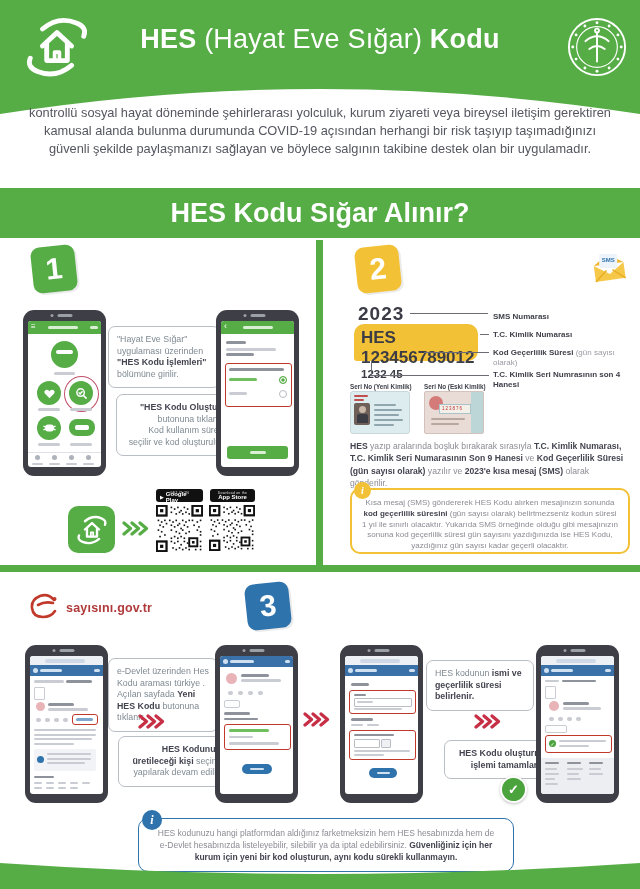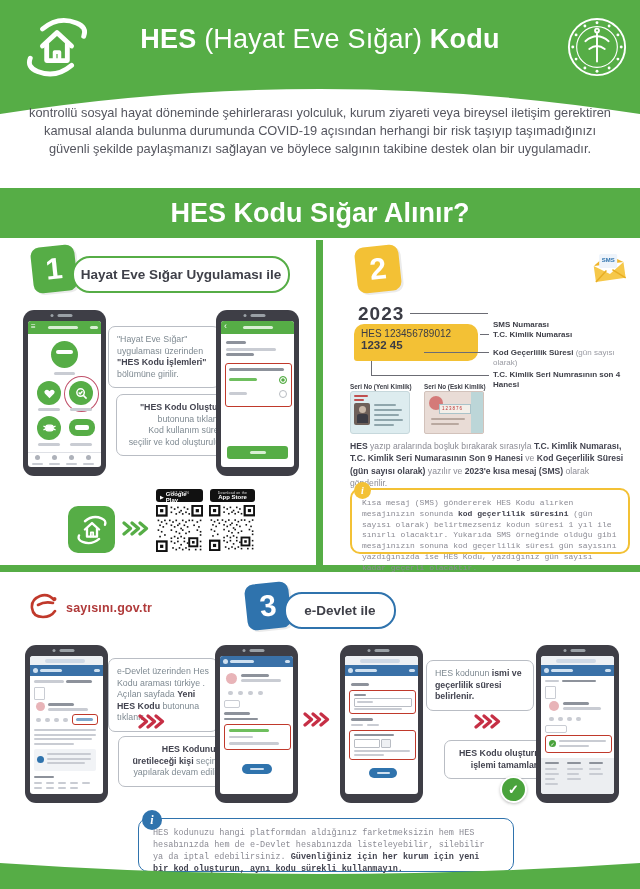--- a/index.html
+++ b/index.html
@@ -38,21 +38,21 @@
   
   .chev{width:27px;height:15px;}
   .lineH{position:absolute;height:1.2px;background:#6b6c74;}
   .lineV{position:absolute;width:1.2px;background:#6b6c74;}
   .lbl{position:absolute;font-size:8px;font-weight:bold;color:#3f4049;line-height:1.25;}
   .qr{position:absolute;background:#fff;}
   .storebadge{position:absolute;height:13px;background:#111;border-radius:3px;color:#fff;
               display:flex;align-items:center;justify-content:center;gap:2px;padding:0 4px;box-sizing:border-box;}
   .storebadge .big{font-size:6px;font-weight:bold;line-height:1;}
   .storebadge .tiny{position:absolute;top:1.5px;font-size:3.5px;color:#ddd;letter-spacing:.2px;}
-  .infobox{position:absolute;background:#fff;border-radius:10px;text-align:left;font-family:Liberation Mono, monospace;}
+  .infobox{position:absolute;background:#fff;border-radius:10px;text-align:center;}
   .icirc{position:absolute;border-radius:50%;color:#fff;font-style:italic;font-family:"Liberation Serif",serif;
          font-weight:bold;display:flex;align-items:center;justify-content:center;}
 </style>
 </head>
 <body>
 
 <div class="page">
 
   <svg width="0" height="0" style="position:absolute">
     <defs>
@@ -188,21 +188,20 @@
   </svg>
 
   <div class="abs" style="left:25px;top:104px;width:590px;text-align:center;font-size:12.8px;line-height:1.42;color:#55565f;">kontrollü sosyal hayat döneminde şehirlerarası yolculuk, kurum ziyareti veya bireysel iletişim gerektiren kamusal alanda bulunma durumunda COVID-19 açısından herhangi bir risk taşıyıp taşımadığınızı güvenli şekilde paylaşmanızı sağlayan ve böylece salgının takibine destek olan bir uygulamadır.</div>
 
   <div class="banner" style="top:188px;height:50px;font-size:27px;">HES Kodu Sığar Alınır?</div>
 
   <div class="abs" style="left:316px;top:240px;width:7px;height:331px;background:#56ad46;"></div>
   <div class="abs" style="left:0;top:565px;width:640px;height:7px;background:#56ad46;"></div>
 
   <div class="numbadge" style="left:32px;top:246px;background:#56ad46;">1</div>
-  <div class="pill" style="left:72px;top:256px;width:214px;height:33px;border:2.5px solid #56ad46;">Hayat Eve Sığar Uygulaması ile</div>
 
   <div class="phone" style="left:23px;top:310px;width:83px;height:166px;">
     <span class="spk"></span>
     <div class="screen">
       <div class="ghead">
         <span style="position:absolute;left:3px;top:2px;color:#fff;font-size:8px;line-height:1;">≡</span>
         <i class="bar" style="left:20px;top:5px;width:30px;background:#d9efd4;"></i>
         <i class="bar" style="right:3px;top:5px;width:8px;background:#d9efd4;"></i>
       </div>
       <div class="circ" style="left:23px;top:20px;width:27px;height:27px;">
@@ -316,24 +315,24 @@
       <path d="M6 16 L21 6 L36 16 Z" fill="#f0b52a"></path>
       <rect x="12" y="6" width="18" height="14" rx="1.5" fill="#eef4fb" transform="rotate(8 21 13)"></rect>
       <text x="21" y="14" font-size="6" font-weight="bold" fill="#2f73ad" text-anchor="middle" transform="rotate(8 21 13)">SMS</text>
       <path d="M6 16 V32 H36 V16 L21 26 Z" fill="#f6c84a"></path>
       <path d="M6 32 L18 22 M36 32 L24 22" stroke="#e8ae24" stroke-width="1.5"></path>
     </g>
   </svg>
 
   <div class="abs" style="left:358px;top:303px;font-size:19px;font-weight:bold;color:#3b3c45;letter-spacing:1px;">2023</div>
   <div class="lineH" style="left:410px;top:313px;width:78px;"></div>
-  <div class="lbl" style="left:493px;top:320px;">SMS Numarası</div>
+  <div class="lbl" style="left:493px;top:312px;">SMS Numarası</div>
 
   <div class="abs" style="left:354px;top:324px;width:124px;height:37px;background:#f3c135;border-radius:10px 10px 10px 3px;padding:4px 0 0 7px;box-sizing:border-box;">
-    <div style="font-size:10px;font-weight:normal;color:#3b3c45;">HES 123456789012</div>
+    <div style="font-size:17px;font-weight:bold;color:#3b3c45;">HES 123456789012</div>
     <div style="font-size:11.5px;font-weight:bold;color:#3b3c45;">1232 45</div>
   </div>
 
   <div class="lineH" style="left:480px;top:334px;width:9px;"></div>
   <div class="lbl" style="left:493px;top:330px;">T.C. Kimlik Numarası</div>
 
   <div class="lineH" style="left:424px;top:352px;width:65px;"></div>
   <div class="lbl" style="left:493px;top:348px;width:142px;">
     <b>Kod Geçerlilik Süresi</b><span style="font-weight:normal;color:#9a9ba3;"> (gün sayısı olarak)</span>
   </div>
@@ -381,21 +380,20 @@
       <g fill="none" stroke="#c0392b" stroke-width="2.6" stroke-linecap="round">
         <path d="M26 8 Q20 1 12 4 Q3 7.5 4 16 Q5 25 15 25 Q23 25 27 19"></path>
         <path d="M10 13 Q17 9 25 11"></path>
       </g>
       <circle cx="26.5" cy="7" r="2" fill="#c0392b"></circle>
     </svg>
     <span style="position:absolute;left:38px;top:9px;font-size:12.5px;font-weight:bold;color:#b03a3a;letter-spacing:.2px;">sayısını.gov.tr</span>
   </div>
 
   <div class="numbadge" style="left:246px;top:583px;background:#2f73ad;">3</div>
-  <div class="pill" style="left:284px;top:592px;width:108px;height:33px;border:2.5px solid #2f73ad;">e-Devlet ile</div>
 
   <div class="phone" style="left:25px;top:645px;width:83px;height:158px;">
     <span class="spk"></span>
     <div class="screen">
       <div class="urlbar">
           <i></i>
         </div>
       <div class="bhead" style="top:9px;">
         <span class="abs" style="left:3px;top:3px;width:5px;height:5px;border-radius:50%;background:#cfe0f0;"></span>
         <i class="bar" style="left:10px;top:4px;width:22px;height:3px;background:#cfe0f0;"></i>

